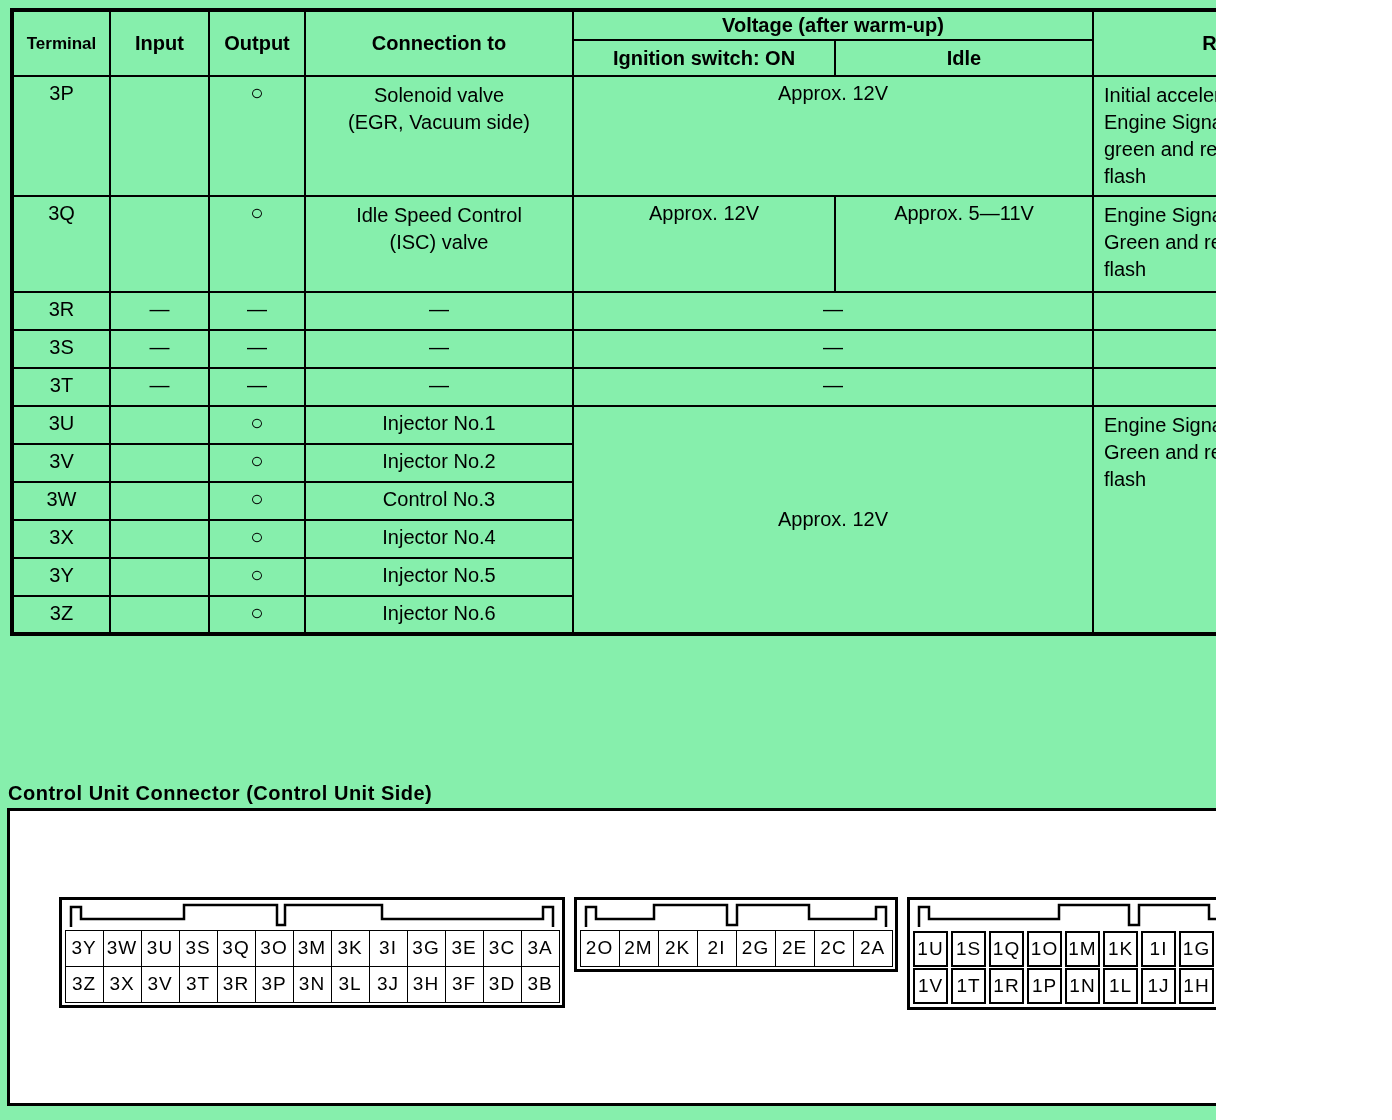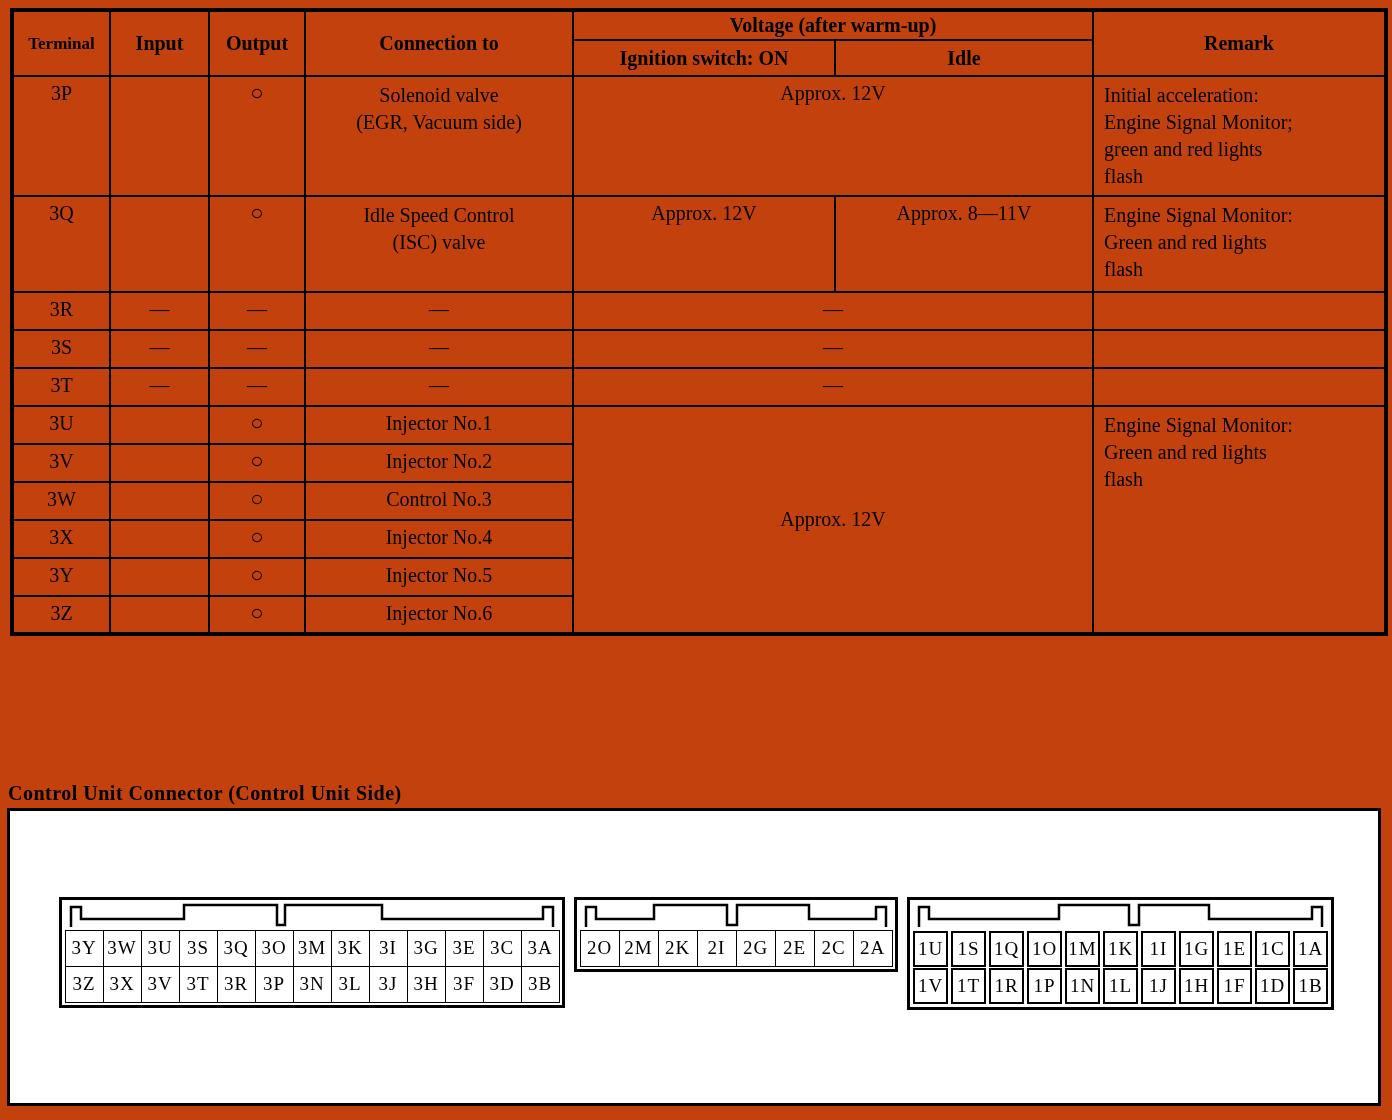--- a/index.html
+++ b/index.html
@@ -1,21 +1,21 @@
 <!DOCTYPE html>
 <html><head>
 <meta charset="utf-8">
 <style>
   html,body{margin:0;padding:0;background:#ffffff;}
   .page{
     position:relative;
-    width:1392px;height:1120px;
-    background:#c2410c;
+    width:1216px;height:1120px;
+    background:#86efac;
     color:#000;
-    font-family:Liberation Serif, serif;
+    font-family:Liberation Sans, sans-serif;
     overflow:hidden;
   }
 
   
   table.tv{
     position:absolute;left:10px;top:8px;
     width:1375px;
     border-collapse:collapse;
     table-layout:fixed;
     border:4px solid #000;
@@ -130,21 +130,21 @@
 green and red lights
 flash</td>
       </tr>
       <tr class="h96">
         <td class="cen">3Q</td>
         <td class="cen"></td>
         <td class="cen sym">○</td>
         <td class="pre conn">Idle Speed Control
 (ISC) valve</td>
         <td class="cen">Approx. 12V</td>
-        <td class="cen">Approx. 8—11V</td>
+        <td class="cen">Approx. 5—11V</td>
         <td class="pre remark">Engine Signal Monitor:
 Green and red lights
 flash</td>
       </tr>
       <tr class="h38">
         <td class="cen">3R</td>
         <td class="cen">—</td>
         <td class="cen">—</td>
         <td class="cen">—</td>
         <td class="cen" colspan="2">—</td>

